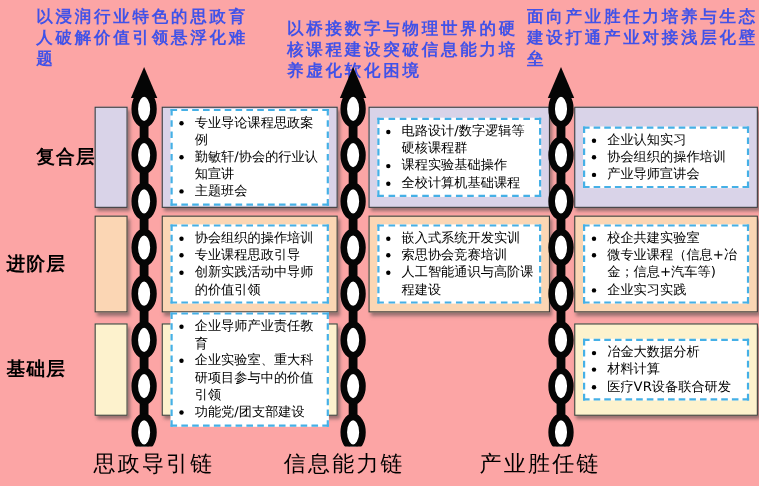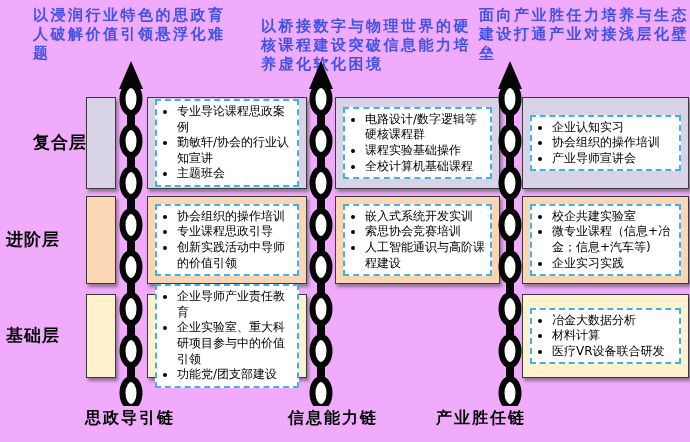--- a/index.html
+++ b/index.html
@@ -1,17 +1,17 @@
 <!DOCTYPE html>
 <html><head>
 <meta charset="utf-8">
 <style>
   html,body{margin:0;padding:0;background:#ffffff;}
   .canvas{
-    position:relative;width:690px;height:442px;background:#f0abfc;overflow:hidden;
+    position:relative;width:690px;height:442px;background:#fca5a5;overflow:hidden;
     font-family:"DejaVu Sans","Liberation Sans",sans-serif;
   }
   .hdr{
     position:absolute;color:var(--header-text,#4152e8);font-weight:bold;
     font-size:15px;line-height:1.28;letter-spacing:2.5px;
   }
   .hdr1{left:33px;top:6px;width:206px;}
   .hdr2{left:261px;top:6px;width:222px;margin-top:11px;}
   .hdr3{left:479px;top:6px;width:210px;}
   .layer-label{
@@ -39,25 +39,25 @@
   }
   .dashed-box ul{
     margin:0;padding:0 0 0 19px;list-style:disc outside;
     font-size:12px;line-height:1.3;color:#000;
   }
   .chain{position:absolute;width:34px;height:345px;top:61px;}
   .ch1{left:114px;}
   .ch2{left:304px;}
   .ch3{left:493px;}
   .chain-label{
-    position:absolute;top:408px;width:120px;font-size:16px;font-weight:bold;
+    position:absolute;top:408px;width:120px;font-size:20px;font-weight:normal;
     color:#000;letter-spacing:2px;
   }
   .cl1{left:85px;}
-  .cl2{left:273px;text-align:center;}
+  .cl2{left:258px;}
   .cl3{left:436px;}
 </style>
 </head>
 <body>
 
 <div class="canvas" style="--header-text: #4152e8; --row-composite: #d9d3e8; --row-advanced: #fbd6b4; --row-basic: #fdf2cd; --dashed-border: #45b0e6; --chain: #050505;">
 
   <div class="hdr hdr1">以浸润行业特色的思政育人破解价值引领悬浮化难题</div>
   <div class="hdr hdr2">以桥接数字与物理世界的硬核课程建设突破信息能力培养虚化软化困境</div>
   <div class="hdr hdr3">面向产业胜任力培养与生态建设打通产业对接浅层化壁垒</div>

